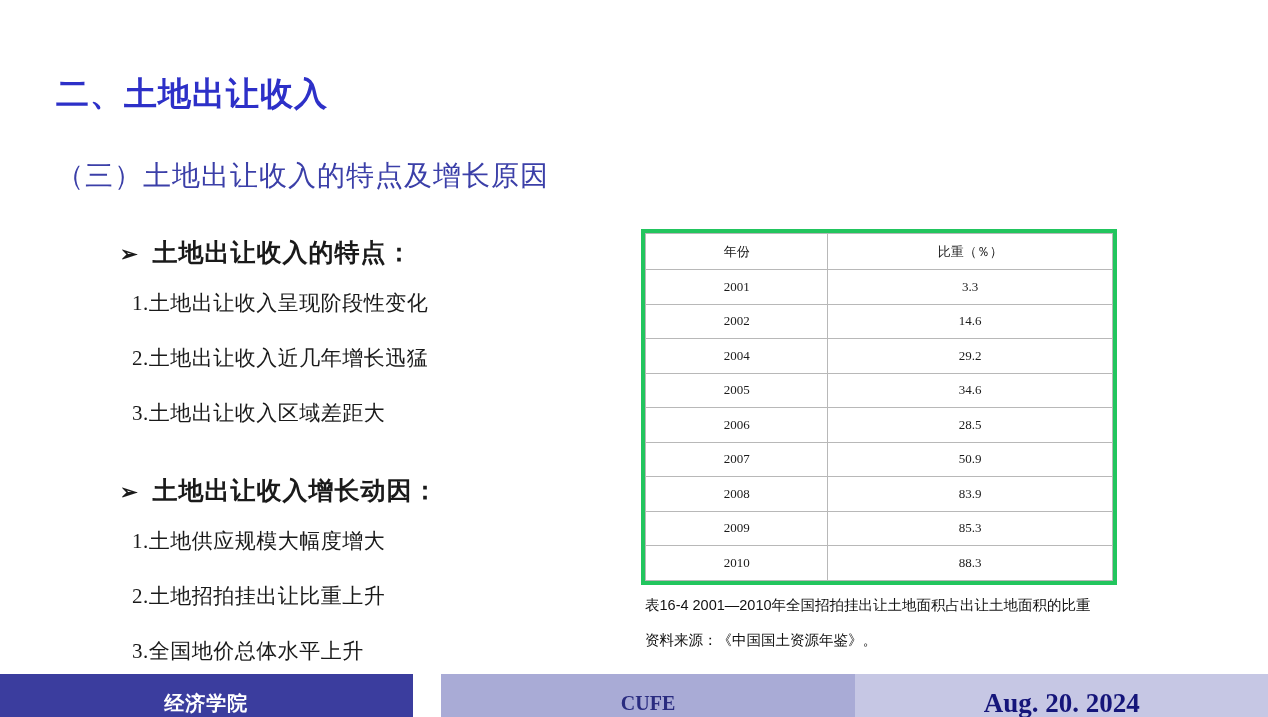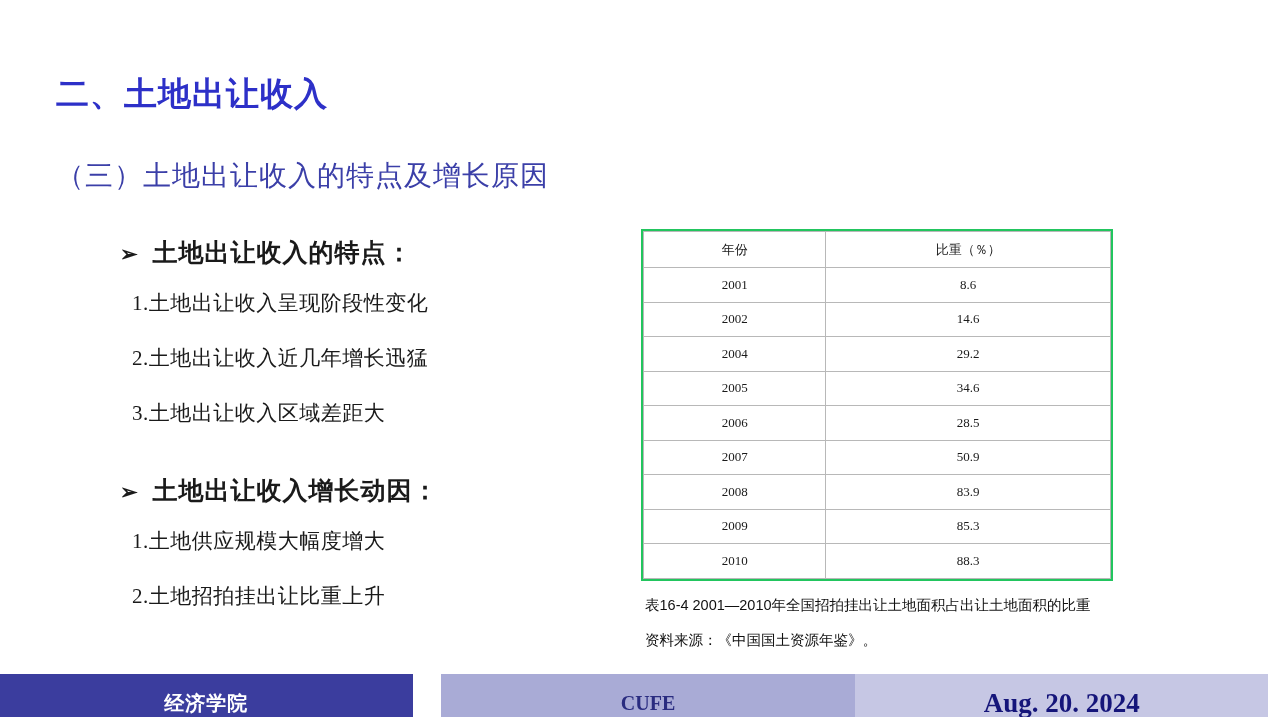--- a/index.html
+++ b/index.html
@@ -90,21 +90,21 @@
     height: 31.5px;
     font-family: "Liberation Serif", serif;
   }
   table.data tr.head td {
     font-size: 13px;
     height: 33px;
   }
   table.data td.col-year { width: 182px; }
   table.data td.col-val { width: 286px; }
   .table-outer {
-    border: 2px solid #22c55e;
+    border: 4px solid #22c55e;
     padding: 0;
   }
   .caption {
     position: absolute;
     left: 645px;
     top: 596px;
     font-family: "Liberation Sans", sans-serif;
     font-size: 14.5px;
     color: #111111;
     white-space: nowrap;
@@ -175,33 +175,34 @@
     <div class="bullet-item">2.土地出让收入近几年增长迅猛</div>
     <div class="bullet-item">3.土地出让收入区域差距大</div>
 
     <div class="group-gap"></div>
 
     <div class="bullet-head">
       <span class="arrow">➢</span><span>土地出让收入增长动因：</span>
     </div>
     <div class="bullet-item">1.土地供应规模大幅度增大</div>
     <div class="bullet-item">2.土地招拍挂出让比重上升</div>
+    <div class="bullet-item">3.全国地价总体水平上升</div>
 
   </div>
 
   <div class="table-wrap table-outer">
     <table class="data">
       <tbody>
         <tr class="head">
           <td class="col-year">年份</td>
           <td class="col-val">比重（％）</td>
         </tr>
         <tr>
           <td class="col-year">2001</td>
-          <td class="col-val">8.6</td>
+          <td class="col-val">3.3</td>
         </tr>
         <tr>
           <td class="col-year">2002</td>
           <td class="col-val">14.6</td>
         </tr>
         <tr>
           <td class="col-year">2004</td>
           <td class="col-val">29.2</td>
         </tr>
         <tr>

